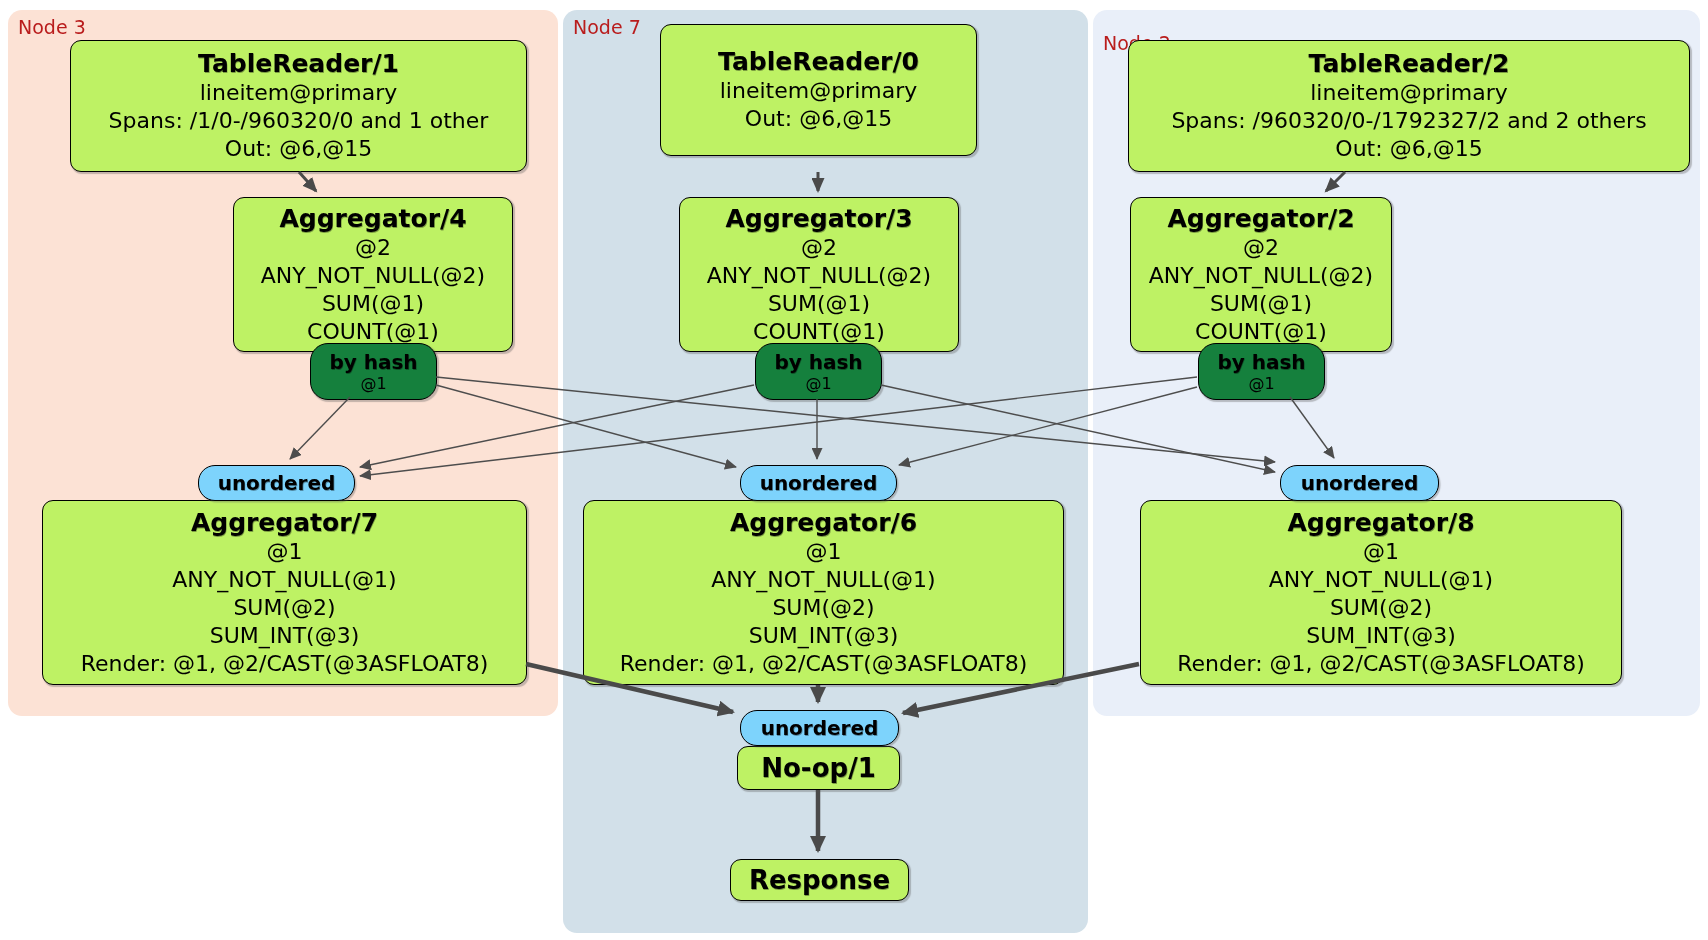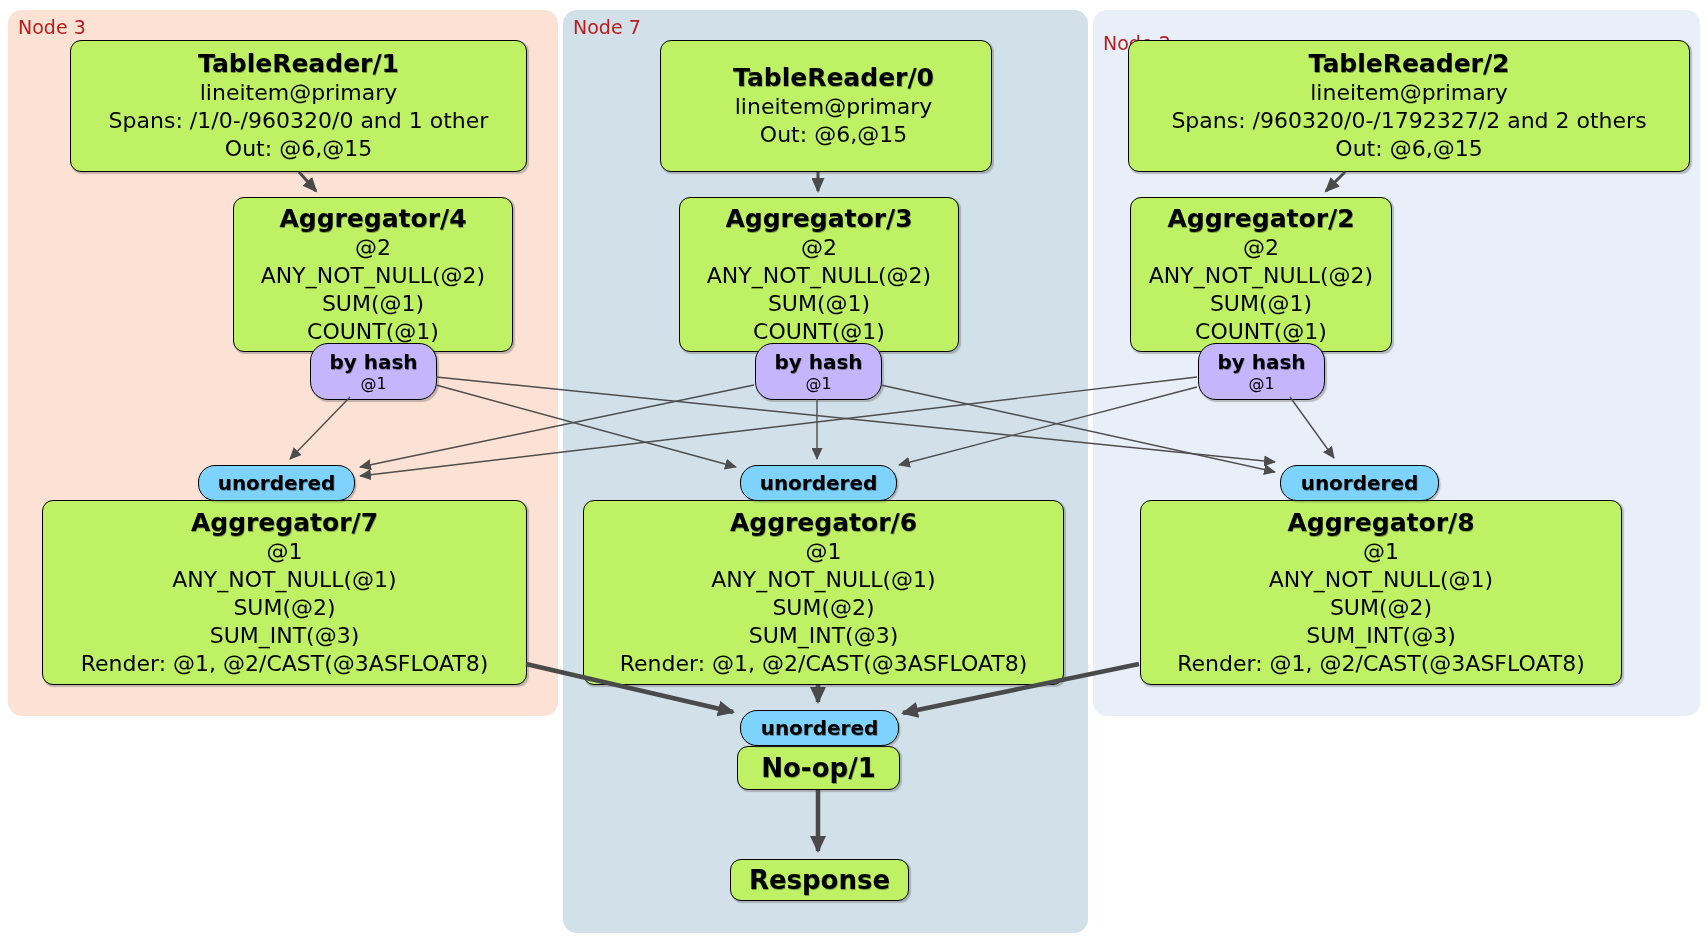--- a/index.html
+++ b/index.html
@@ -10,21 +10,21 @@
   .band{position:absolute;border-radius:14px;}
   .band-label{position:absolute;font-size:19px;color:#b91c1c;}
   .pbox{
     position:absolute;background:#bef264;border:1.6px solid #000;border-radius:11px;
     display:flex;flex-direction:column;align-items:center;justify-content:center;
     text-align:center;box-shadow:1.5px 1.5px 1px rgba(90,90,90,0.35);z-index:2;
   }
   .pbox .t{font-weight:bold;font-size:25px;line-height:30px;text-shadow:0.6px 0.6px 0 rgba(0,0,0,0.35);}
   .pbox .l{font-size:22px;line-height:28px;white-space:nowrap;}
   .router{
-    position:absolute;width:125px;height:55px;background:#c4b5fd;border:1.6px solid #000;
+    position:absolute;width:125px;height:55px;background:#15803d;border:1.6px solid #000;
     border-radius:18px;display:flex;flex-direction:column;align-items:center;justify-content:center;
     box-shadow:1.5px 1.5px 1px rgba(90,90,90,0.35);z-index:3;
   }
   .router .t{font-weight:bold;font-size:20px;line-height:23px;text-shadow:0.6px 0.6px 0 rgba(0,0,0,0.35);}
   .router .s{font-size:16px;line-height:19px;}
   .sync{
     position:absolute;height:34px;background:#7dd3fc;border:1.6px solid #000;border-radius:17px;
     display:flex;align-items:center;justify-content:center;font-weight:bold;font-size:20px;
     box-shadow:1.5px 1.5px 1px rgba(90,90,90,0.35);z-index:3;
     text-shadow:0.6px 0.6px 0 rgba(0,0,0,0.35);
@@ -43,21 +43,21 @@
   <div class="band-label" style="left:18px;top:16px;">Node 3</div>
   <div class="band-label" style="left:573px;top:16px;">Node 7</div>
   <div class="band-label" style="left:1103px;top:32px;">Node 2</div>
 
   <div class="pbox" style="left:70px;top:40px;width:455px;height:130px;">
     <div class="t">TableReader/1</div>
     <div class="l">lineitem@primary</div>
     <div class="l">Spans: /1/0-/960320/0 and 1 other</div>
     <div class="l">Out: @6,@15</div>
   </div>
-  <div class="pbox" style="left:660px;top:40px;width:315px;height:130px;padding-left:15px;">
+  <div class="pbox" style="left:660px;top:24px;width:315px;height:130px;">
     <div class="t">TableReader/0</div>
     <div class="l">lineitem@primary</div>
     <div class="l">Out: @6,@15</div>
   </div>
   <div class="pbox" style="left:1128px;top:40px;width:560px;height:130px;">
     <div class="t">TableReader/2</div>
     <div class="l">lineitem@primary</div>
     <div class="l">Spans: /960320/0-/1792327/2 and 2 others</div>
     <div class="l">Out: @6,@15</div>
   </div>

